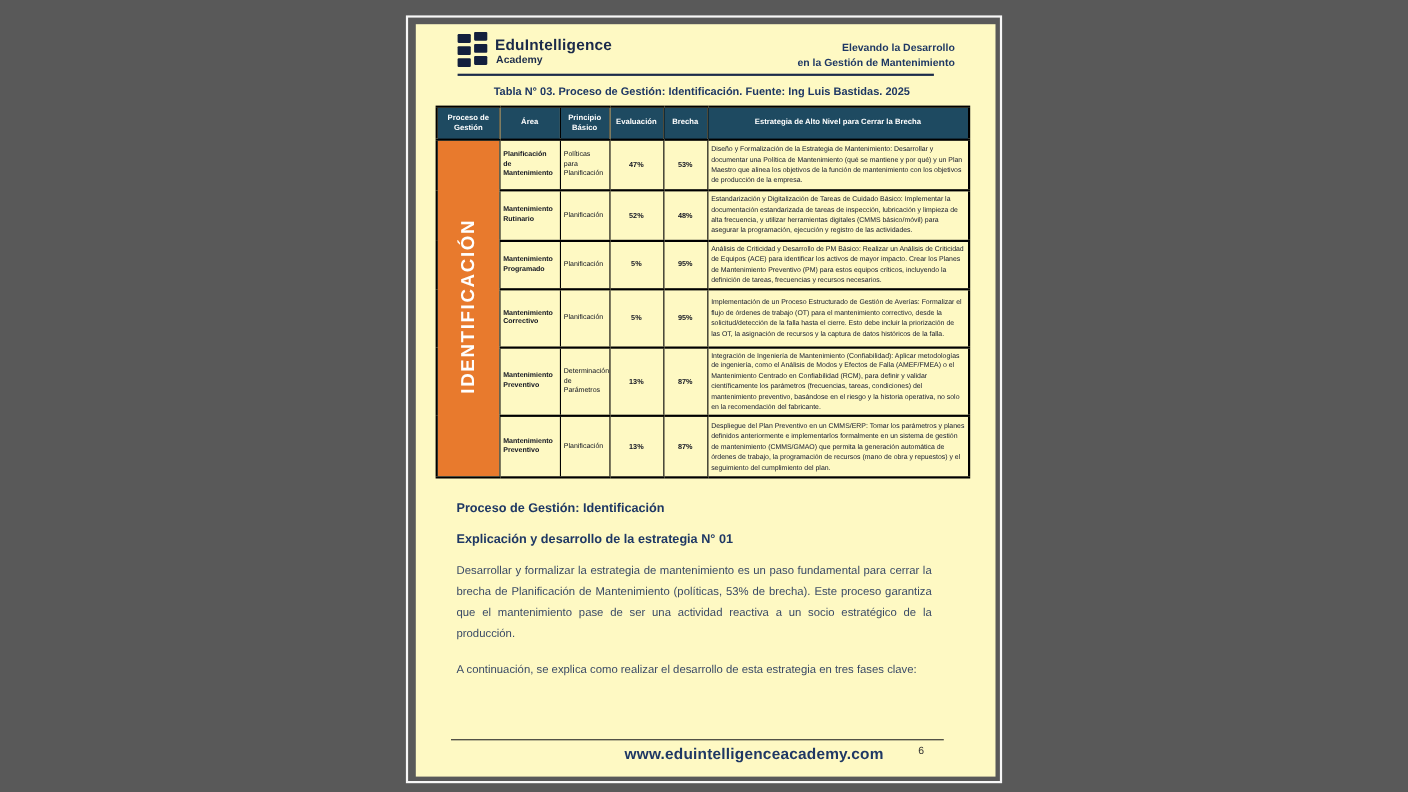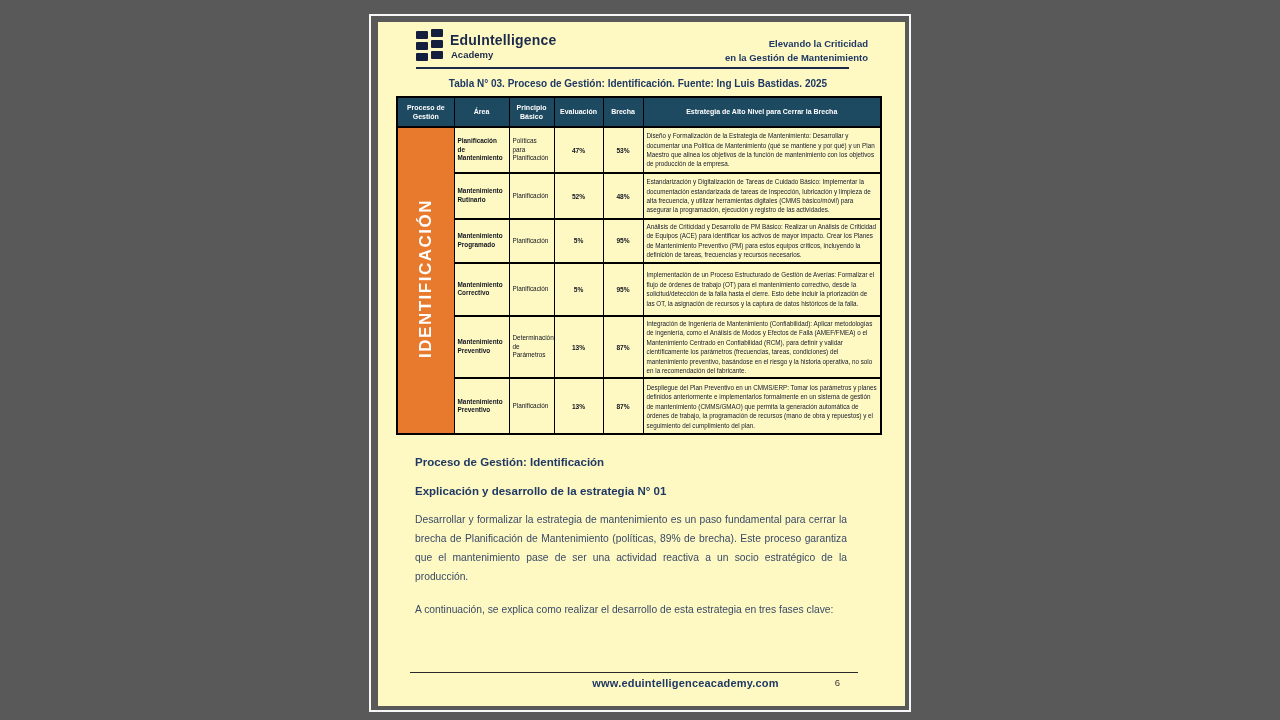--- a/index.html
+++ b/index.html
@@ -64,21 +64,21 @@
     font-size:10.3px;color:#3a4a66;line-height:19px;text-align:justify;
   }
   .body-p2{
     position:absolute;left:37px;top:578px;width:432px;
     font-size:10.3px;color:#3a4a66;line-height:19px;text-align:left;
   }
   
   .ftr-rule{position:absolute;left:32px;top:650px;width:448px;border-top:1.5px solid #2a2a2a;}
   .ftr-url{
     position:absolute;left:0;top:655px;width:615px;text-align:center;
-    font-size:11px;font-weight:bold;color:#1f3864;letter-spacing:.2px;
+    font-size:14px;font-weight:bold;color:#1f3864;letter-spacing:.2px;
   }
   .ftr-page{position:absolute;right:65px;top:655px;font-size:9.5px;color:#333;}
 </style>
 </head>
 <body>
 
 <div class="frame"></div>
 
 <div class="page">
 
@@ -92,21 +92,21 @@
             <b></b>
             <b></b>
             <b></b>
         </span>
         <span class="brand-block">
           <div class="brand">EduIntelligence</div>
           <div class="brand-sub">Academy</div>
         </span>
       </div>
       <div class="tagline">
-        <div>Elevando la Criticidad</div>
+        <div>Elevando la Desarrollo</div>
         <div>en la Gestión de Mantenimiento</div>
       </div>
     </div>
   </div>
   <div class="hdr-rule"></div>
 
   <div class="tbl-title">Tabla N° 03. Proceso de Gestión: Identificación. Fuente: Ing Luis Bastidas. 2025</div>
 
   <table class="gestion">
     <colgroup>
@@ -171,20 +171,20 @@
         <td class="c-principio">Planificación</td>
         <td class="c-eval">13%</td>
         <td class="c-brecha">87%</td>
         <td class="c-estrategia">Despliegue del Plan Preventivo en un CMMS/ERP: Tomar los parámetros y planes definidos anteriormente e implementarlos formalmente en un sistema de gestión de mantenimiento (CMMS/GMAO) que permita la generación automática de órdenes de trabajo, la programación de recursos (mano de obra y repuestos) y el seguimiento del cumplimiento del plan.</td>
       </tr>
     </tbody>
   </table>
 
   <div class="body-h1">Proceso de Gestión: Identificación</div>
   <div class="body-h2">Explicación y desarrollo de la estrategia N° 01</div>
-  <div class="body-p1">Desarrollar y formalizar la estrategia de mantenimiento es un paso fundamental para cerrar la brecha de Planificación de Mantenimiento (políticas, 89% de brecha). Este proceso garantiza que el mantenimiento pase de ser una actividad reactiva a un socio estratégico de la producción.</div>
+  <div class="body-p1">Desarrollar y formalizar la estrategia de mantenimiento es un paso fundamental para cerrar la brecha de Planificación de Mantenimiento (políticas, 53% de brecha). Este proceso garantiza que el mantenimiento pase de ser una actividad reactiva a un socio estratégico de la producción.</div>
   <div class="body-p2">A continuación, se explica como realizar el desarrollo de esta estrategia en tres fases clave:</div>
 
   <div class="ftr-rule"></div>
   <div class="ftr-url">www.eduintelligenceacademy.com</div>
   <div class="ftr-page">6</div>
 
 </div>
 
 </body></html>

